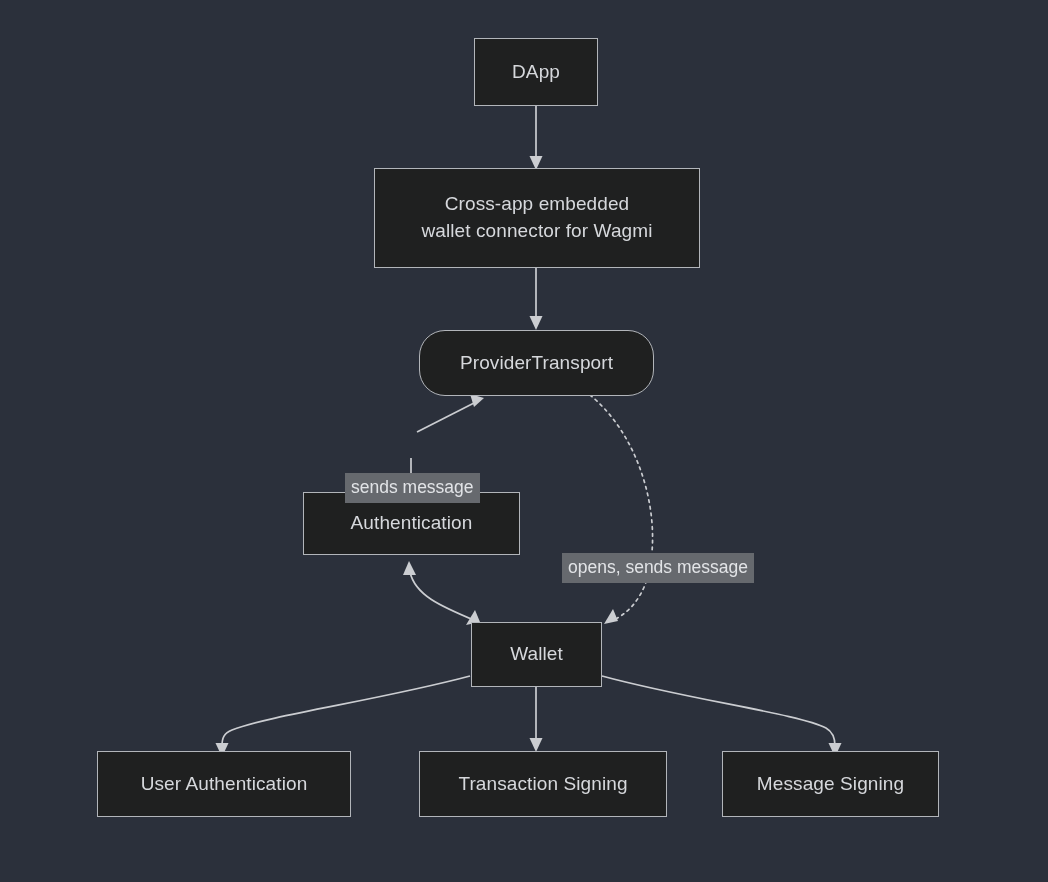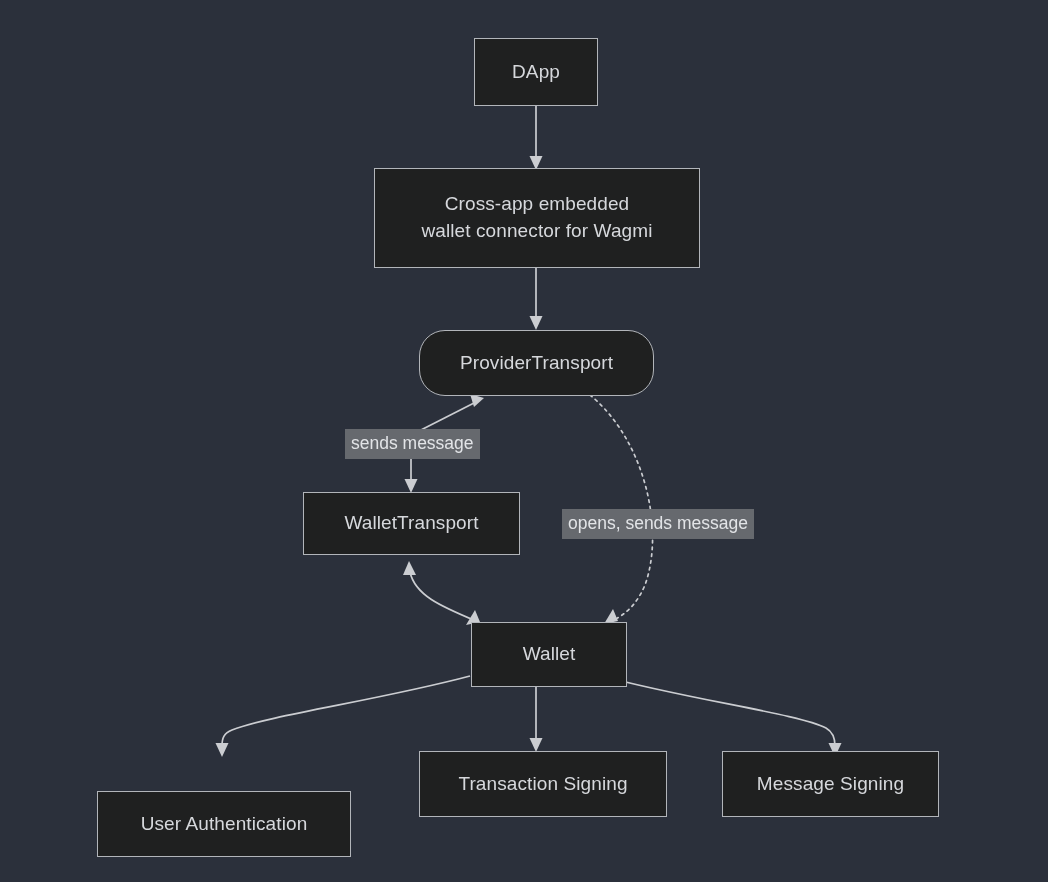--- a/index.html
+++ b/index.html
@@ -45,20 +45,21 @@
   .edge-label {
     position: absolute;
     box-sizing: border-box;
     background: #66696e;
     color: #e2e4e7;
     font-size: 17.5px;
     line-height: 1.2;
     padding: 4px 6px 5px 6px;
     white-space: nowrap;
     user-select: none;
+    margin-top: 44px;
   }
   .edge-path {
     fill: none;
     stroke: #cbcdd1;
     stroke-width: 1.7px;
   }
   .edge-path.dotted {
     stroke-dasharray: 2.6 4.2;
     stroke-linecap: round;
   }
@@ -122,25 +123,25 @@
 
   </svg>
 
   <div class="node" style="left:474px; top:38px; width:124px; height:68px;">DApp</div>
 
   <div class="node" style="left:374px; top:168px; width:326px; height:100px;">Cross-app embedded
 wallet connector for Wagmi</div>
 
   <div class="node" style="left:419px; top:330px; width:235px; height:66px;border-radius:26px;">ProviderTransport</div>
 
-  <div class="node" style="left:303px; top:492px; width:217px; height:63px;">WalletTransport</div>
+  <div class="node" style="left:303px; top:492px; width:217px; height:63px;">Authentication</div>
 
-  <div class="node" style="left:471px; top:622px; width:156px; height:65px;">Wallet</div>
+  <div class="node" style="left:471px; top:622px; width:131px; height:65px;">Wallet</div>
 
-  <div class="node" style="left:97px; top:751px; width:254px; height:66px;margin-top:40px;">User Authentication</div>
+  <div class="node" style="left:97px; top:751px; width:254px; height:66px;">User Authentication</div>
 
   <div class="node" style="left:412px; top:751px; width:248px; height:66px;margin-left:7px;">Transaction Signing</div>
 
   <div class="node" style="left:722px; top:751px; width:217px; height:66px;">Message Signing</div>
 
   <div class="edge-label" style="left:345px; top:429px;">sends message</div>
 
   <div class="edge-label" style="left:562px; top:509px;text-align:center;">opens, sends message</div>
 
 </div>

